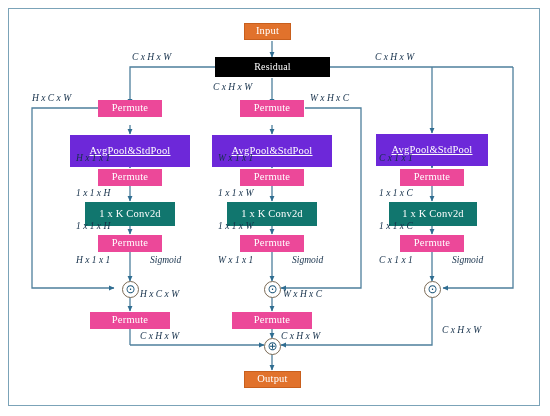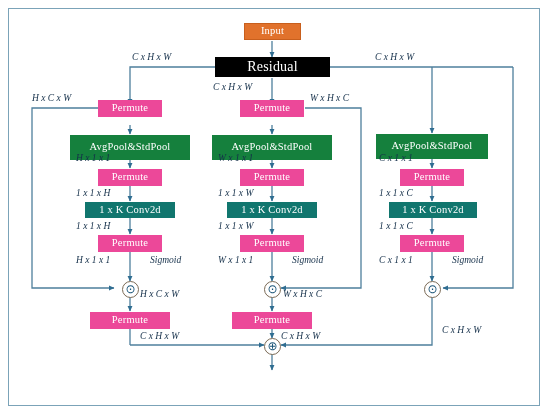--- a/index.html
+++ b/index.html
@@ -8,23 +8,23 @@
   #frame{position:absolute;left:8px;top:8px;width:532px;height:398px;
          border:1.5px solid #7ba3b8;box-sizing:border-box;background:#fff;}
   .stage{position:absolute;left:0;top:0;width:550px;height:416px;}
   svg.wires{position:absolute;left:0;top:0;width:550px;height:416px;
             pointer-events:none;}
   .box{position:absolute;box-sizing:border-box;display:flex;
        align-items:center;justify-content:center;color:#ffffff;
        text-align:center;line-height:1;letter-spacing:.2px;
        font-family:"Liberation Serif",serif;}
   .b-permute{background:#ec4899;font-size:10.5px;height:17px;}
-  .b-pool{background:#15803d;font-size:10.5px;height:25px;}
-  .b-conv{background:#11766e;font-size:10.5px;height:16px;}
-  .b-residual{background:#000000;font-size:14px;height:20px;}
+  .b-pool{background:#6d28d9;font-size:10.5px;height:32px;text-decoration:underline;}
+  .b-conv{background:#11766e;font-size:10.5px;height:24px;}
+  .b-residual{background:#000000;font-size:10px;height:20px;}
   .b-io{background:#e1722c;font-size:10.5px;height:17px;border:1px solid #c85f1d;}
   .lbl{position:absolute;color:#15304a;font-size:9.5px;white-space:nowrap;
        font-family:"Liberation Serif",serif;font-style:italic;}
   .node{position:absolute;width:15px;height:15px;border-radius:50%;
         background:#ffffff;border:1.2px solid #7a6a55;
         display:flex;align-items:center;justify-content:center;
         color:#1b5578;font-size:12px;line-height:1;}
   .node span{display:block;transform:translateY(-1px);}
 </style>
 </head>
@@ -79,21 +79,21 @@
       <line x1="432" y1="186" x2="432" y2="201" marker-end="url(#ar)"></line>
       <line x1="432" y1="218" x2="432" y2="234" marker-end="url(#ar)"></line>
       <line x1="432" y1="252" x2="432" y2="281" marker-end="url(#ar)"></line>
 
       <path d="M432,296 L432,345 L281,345" marker-end="url(#ar)"></path>
 
       <line x1="272" y1="353" x2="272" y2="370" marker-end="url(#ar)"></line>
     </g>
   </svg>
 
-  <div class="box b-io" style="left:244px;top:23px;width:57px;">Input</div>
+  <div class="box b-io" style="left:244px;top:23px;width:47px;">Input</div>
 
   <div class="box b-residual" style="left:215px;top:57px;width:115px;">Residual</div>
 
   <div class="box b-permute" style="left:98px;top:100px;width:64px;">Permute</div>
   <div class="box b-pool" style="left:70px;top:135px;width:120px;">AvgPool&amp;StdPool</div>
   <div class="box b-permute" style="left:98px;top:169px;width:64px;">Permute</div>
   <div class="box b-conv" style="left:85px;top:202px;width:90px;">1 x K Conv2d</div>
   <div class="box b-permute" style="left:98px;top:235px;width:64px;">Permute</div>
   <div class="box b-permute" style="left:90px;top:312px;width:80px;">Permute</div>
 
@@ -102,20 +102,21 @@
   <div class="box b-permute" style="left:240px;top:169px;width:64px;">Permute</div>
   <div class="box b-conv" style="left:227px;top:202px;width:90px;">1 x K Conv2d</div>
   <div class="box b-permute" style="left:240px;top:235px;width:64px;">Permute</div>
   <div class="box b-permute" style="left:232px;top:312px;width:80px;">Permute</div>
 
   <div class="box b-pool" style="left:376px;top:134px;width:112px;">AvgPool&amp;StdPool</div>
   <div class="box b-permute" style="left:400px;top:169px;width:64px;">Permute</div>
   <div class="box b-conv" style="left:389px;top:202px;width:88px;">1 x K Conv2d</div>
   <div class="box b-permute" style="left:400px;top:235px;width:64px;">Permute</div>
 
+  <div class="box b-io" style="left:244px;top:371px;width:57px;">Output</div>
 
   <div class="node" style="left:122px;top:281px;">
       <span>⊙</span>
     </div>
   <div class="node" style="left:264px;top:281px;">
       <span>⊙</span>
     </div>
   <div class="node" style="left:424px;top:281px;">
       <span>⊙</span>
     </div>

